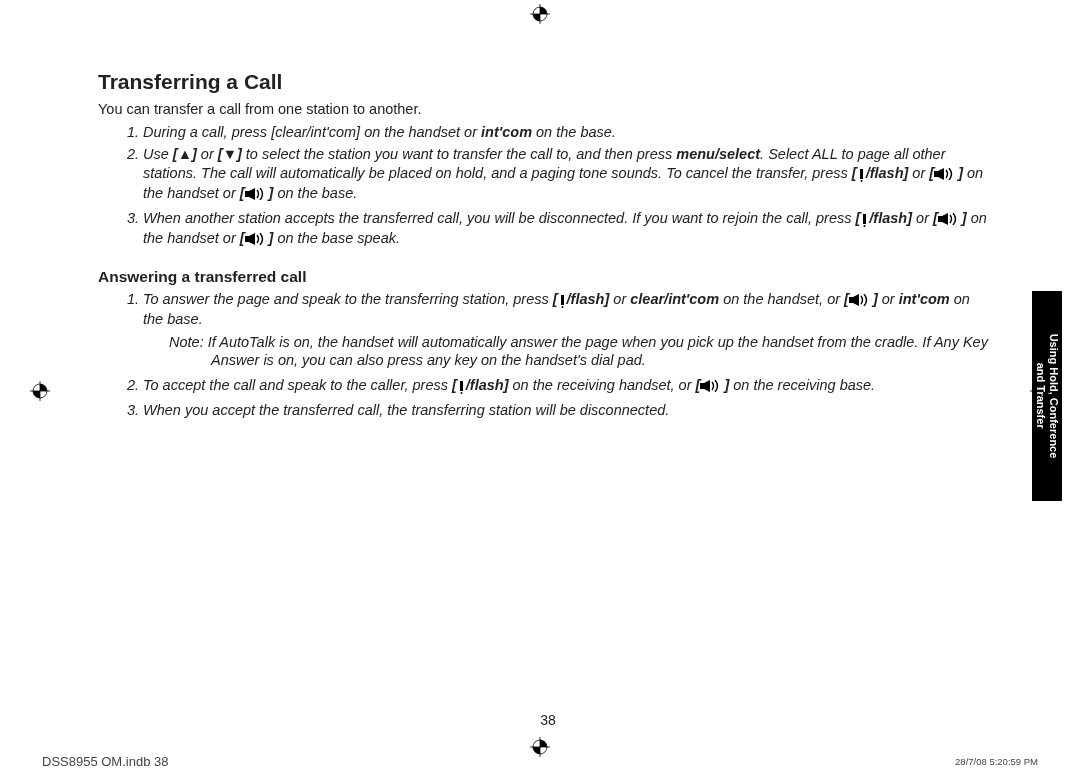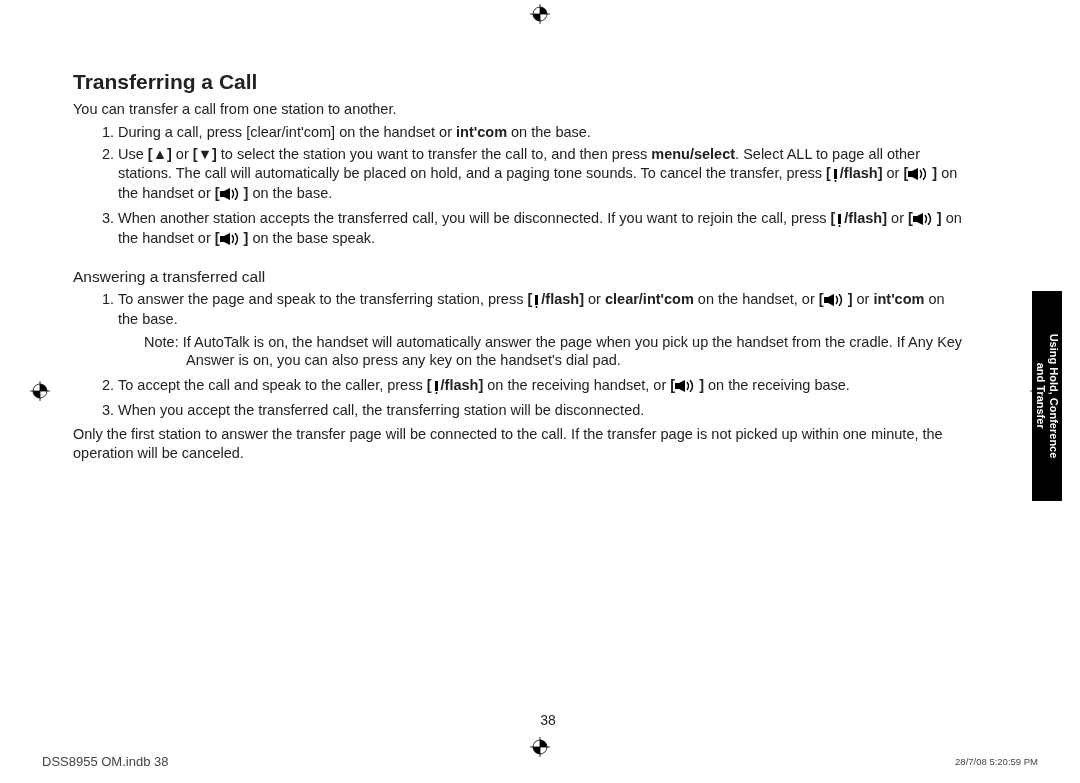--- a/index.html
+++ b/index.html
@@ -9,41 +9,42 @@
     font-family: Arial, Helvetica, sans-serif;
     font-size: 14.5px;
     color: #222222;
     width: 1080px;
     height: 783px;
     position: relative;
     overflow: hidden;
   }
   .page {
     position: absolute;
-    left: 73px;
+    left: 98px;
     top: 70px;
     width: 890px;
   }
   h1 {
     font-size: 21px;
     font-weight: bold;
     margin: 0 0 6px 0;
   }
   h2 {
     font-size: 15.5px;
-    font-weight: normal;
+    font-weight: bold;
     margin: 18px 0 4px 0;
   }
   p {
     margin: 0 0 4px 0;
     line-height: 1.28;
   }
   ol {
     margin: 0 0 6px 0;
     padding-left: 45px;
+    font-style: italic;
   }
   ol li {
     margin-bottom: 4px;
     line-height: 1.28;
   }
   .note {
     margin: 4px 0 6px 68px;
     text-indent: -42px;
     line-height: 1.28;
   }
@@ -199,21 +200,20 @@
           </svg></span><b>/flash]</b><span> on the receiving handset, or </span><b>[</b><span class="icon speaker-icon"><svg viewBox="0 0 24 12">
             <rect x="0" y="3" width="4" height="6" fill="#000"></rect>
             <polygon points="4,3 10,0 10,12 4,9" fill="#000"></polygon>
             <path d="M12 2 Q15 6 12 10" fill="none" stroke="#000" stroke-width="1.4"></path>
             <path d="M15 0 Q20 6 15 12" fill="none" stroke="#000" stroke-width="1.4"></path>
           </svg></span><b>]</b><span> on the receiving base.</span>
     </li>
     <li>When you accept the transferred call, the transferring station will be disconnected.</li>
   </ol>
 
-  <p>Only the first station to answer the transfer page will be connected to the call. If the transfer page is not picked up within one minute, the operation will be canceled.</p>
 </div>
 
 <div class="tab">
   <div class="tab-inner"><span>Using Hold, Conference</span>
 <span>and Transfer</span></div>
 </div>
 
 <div class="pagenum">38</div>
 <div class="footer-left">DSS8955 OM.indb   38</div>
 <div class="footer-right">28/7/08   5:20:59 PM</div>

